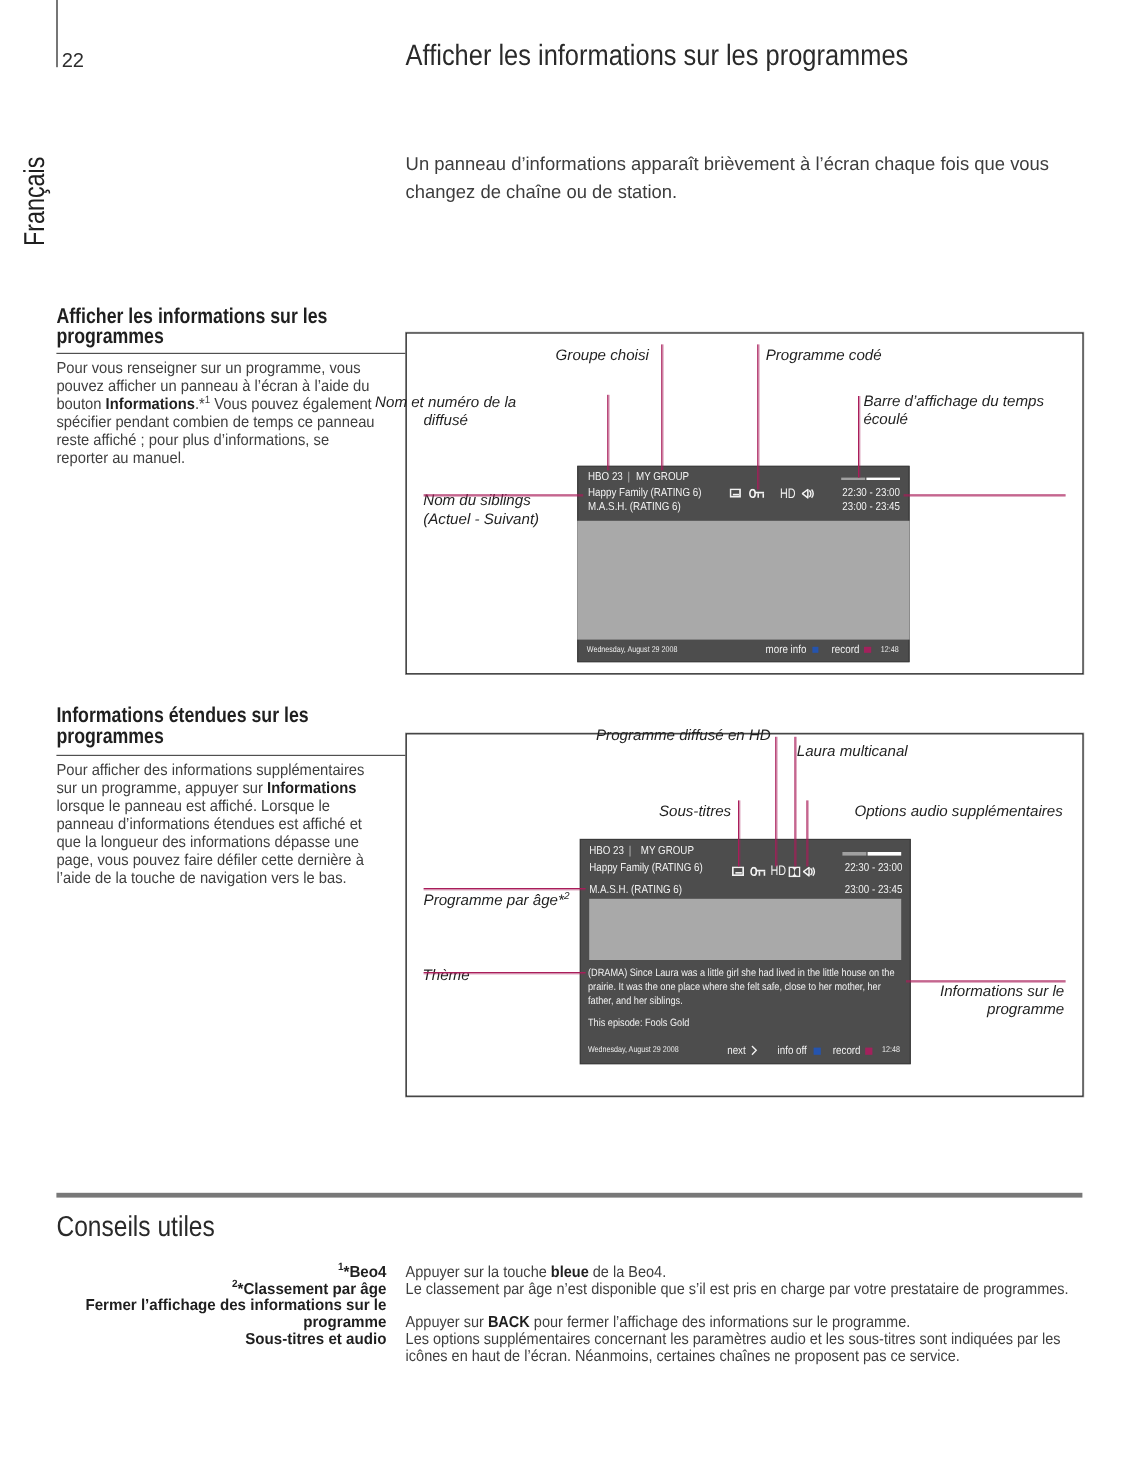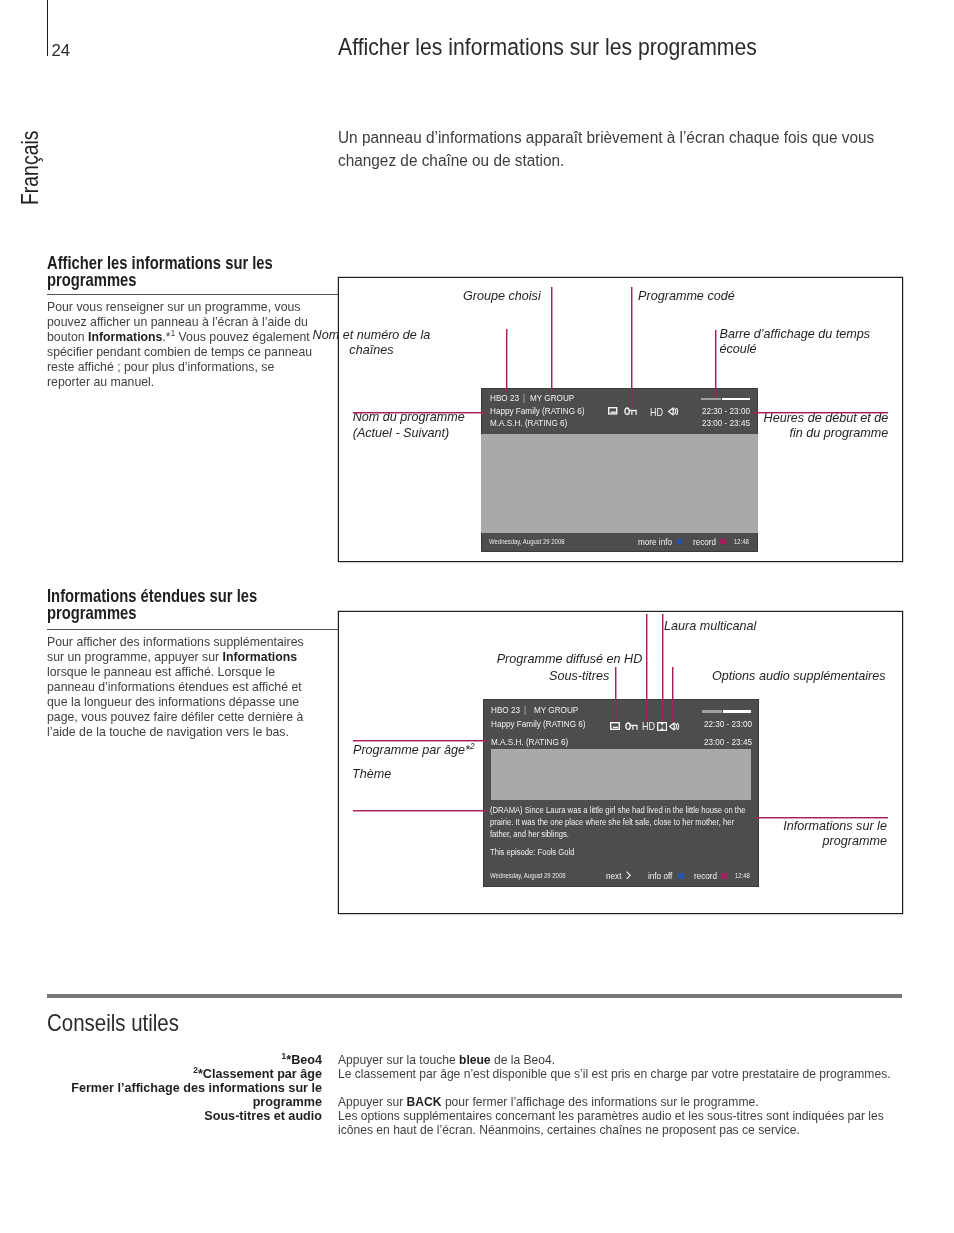--- a/index.html
+++ b/index.html
@@ -65,21 +65,21 @@
   .tipsrows{left:338px;top:1052.7px;width:600px;font-size:13.2px;line-height:14.1px;color:#3f3f3f;
             transform:scaleX(0.917);transform-origin:0 0;white-space:pre;}
   .tipsrows b{font-weight:bold;color:#1f1f1f;}
 </style>
 </head>
 <body>
 
 <div id="page">
 
   <div class="a pagerule"></div>
-  <div class="a pre pagenum">24</div>
+  <div class="a pre pagenum">22</div>
   <div class="a pre langtab">Français</div>
   <div class="a pre title">Afficher les informations sur les programmes</div>
 
   <div class="a intro"><span>Un panneau d’informations apparaît brièvement à l’écran chaque fois que vous</span> <span>changez de chaîne ou de station.</span></div>
 
   <div class="a h2" style="top:254.9px">Afficher les informations sur les programmes</div>
   <div class="a hrule" style="top:294.0px"></div>
   <div class="a bodytxt" style="top:298.8px"><span>Pour vous renseigner sur un programme, vous pouvez afficher un panneau à l’écran à l’aide du bouton </span><b>Informations</b><span>.*</span><sup>1</sup><span> Vous pouvez également spécifier pendant combien de temps ce panneau reste affiché ; pour plus d’informations, se reporter au manuel.</span></div>
 
   <div class="a h2" style="top:588.3px">Informations étendues sur les programmes</div>
@@ -90,24 +90,23 @@
 
   <div class="a lead vlead" style="left:505.5px;top:328.8px;height:63.6px"></div>
   <div class="a lead vlead" style="left:550.8px;top:287.3px;height:105.1px"></div>
   <div class="a lead vlead" style="left:630.9px;top:287.3px;height:120.5px"></div>
   <div class="a lead vlead" style="left:714.9px;top:329.9px;height:68.3px"></div>
   <div class="a lead hlead" style="left:352.7px;top:411.5px;width:133.3px"></div>
   <div class="a lead hlead" style="left:752.8px;top:411.5px;width:135.4px"></div>
 
   <div class="a cap" style="left:463px;top:289.1px">Groupe choisi</div>
   <div class="a cap" style="left:638.1px;top:289.1px">Programme codé</div>
-  <div class="a cap" style="left:241.4px;top:327.5px;width:260px;text-align:center"><span>Nom et numéro de la</span><br><span>chaînes</span></div>
+  <div class="a cap" style="left:241.4px;top:327.5px;width:260px;text-align:center"><span>Nom et numéro de la</span><br><span>diffusé</span></div>
   <div class="a cap" style="left:719.5px;top:326.7px"><span>Barre d’affichage du temps</span><br><span>écoulé</span></div>
-  <div class="a cap" style="left:352.7px;top:410.3px"><span>Nom du programme</span><br><span>(Actuel - Suivant)</span></div>
-  <div class="a cap" style="left:628.2px;top:410.5px;width:260px;text-align:right"><span>Heures de début et de</span><br><span>fin du programme</span></div>
+  <div class="a cap" style="left:352.7px;top:410.3px"><span>Nom du siblings</span><br><span>(Actuel - Suivant)</span></div>
 
   <div class="a osd" style="left:481px;top:387.9px;width:277px;height:163.7px">
     <div class="a osdlight" style="left:0;top:45.8px;width:277px;height:99.1px"></div>
   </div>
   <div class="a pre osdtxt" style="left:489.9px;top:392.5px">HBO 23</div>
   <div class="a pre osdtxt" style="left:522.6px;top:392.5px;color:#bdbdbd">|</div>
   <div class="a pre osdtxt" style="left:529.6px;top:392.5px">MY GROUP</div>
   <div class="a pre osdtxt" style="left:489.9px;top:405.9px">Happy Family (RATING 6)</div>
   <div class="a pre osdtxt" style="left:489.9px;top:418.1px">M.A.S.H. (RATING 6)</div>
   <div class="a pre osdtxt r" style="left:650.4px;top:405.9px;width:100px;text-align:right">22:30 - 23:00</div>
@@ -143,26 +142,26 @@
   <div class="a figbox" style="left:337.9px;top:610.8px;width:564.9px;height:303.5px"></div>
 
   <div class="a lead vlead" style="left:614.7px;top:667.2px;height:55px"></div>
   <div class="a lead vlead" style="left:645.9px;top:613.6px;height:108.6px"></div>
   <div class="a lead vlead" style="left:661.6px;top:613.6px;height:108.6px"></div>
   <div class="a lead vlead" style="left:671.8px;top:667.2px;height:55px"></div>
   <div class="a lead hlead" style="left:353.2px;top:740.3px;width:134.5px"></div>
   <div class="a lead hlead" style="left:353.2px;top:810.3px;width:134.5px"></div>
   <div class="a lead hlead" style="left:754.9px;top:817.0px;width:133.5px"></div>
 
-  <div class="a cap" style="left:496.7px;top:652px">Programme diffusé en HD</div>
+  <div class="a cap" style="left:496.7px;top:606px">Programme diffusé en HD</div>
   <div class="a cap" style="left:664.0px;top:619.3px">Laura multicanal</div>
   <div class="a cap" style="left:549.1px;top:668.6px">Sous-titres</div>
   <div class="a cap" style="left:712px;top:668.6px">Options audio supplémentaires</div>
   <div class="a cap" style="left:353.0px;top:743.0px"><span>Programme par âge*</span><sup>2</sup></div>
-  <div class="a cap" style="left:352.1px;top:767px">Thème</div>
+  <div class="a cap" style="left:352.1px;top:806px">Thème</div>
   <div class="a cap" style="left:626.9px;top:818.9px;width:260px;text-align:right"><span>Informations sur le</span><br><span>programme</span></div>
 
   <div class="a osd" style="left:483px;top:699px;width:275.8px;height:187.8px">
     <div class="a osdlight" style="left:7.9px;top:49.9px;width:260.1px;height:51.2px"></div>
   </div>
   <div class="a pre osdtxt" style="left:491.1px;top:705.4px">HBO 23</div>
   <div class="a pre osdtxt" style="left:523.9px;top:705.4px;color:#bdbdbd">|</div>
   <div class="a pre osdtxt" style="left:533.8px;top:705.4px">MY GROUP</div>
   <div class="a pre osdtxt" style="left:491.1px;top:719.4px">Happy Family (RATING 6)</div>
   <div class="a pre osdtxt" style="left:491.1px;top:736.7px">M.A.S.H. (RATING 6)</div>

